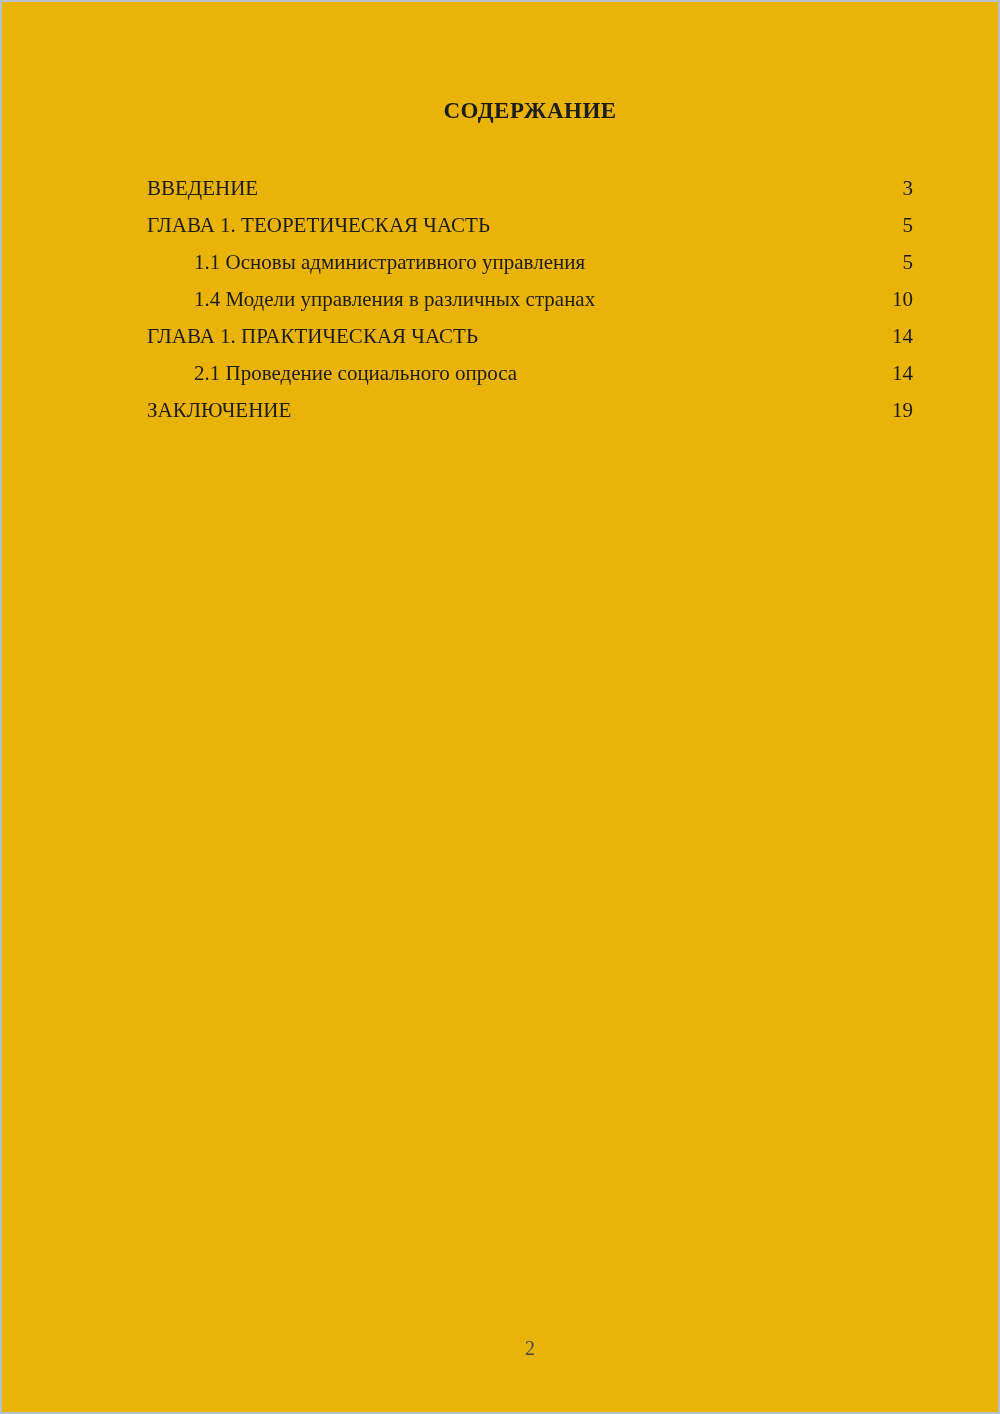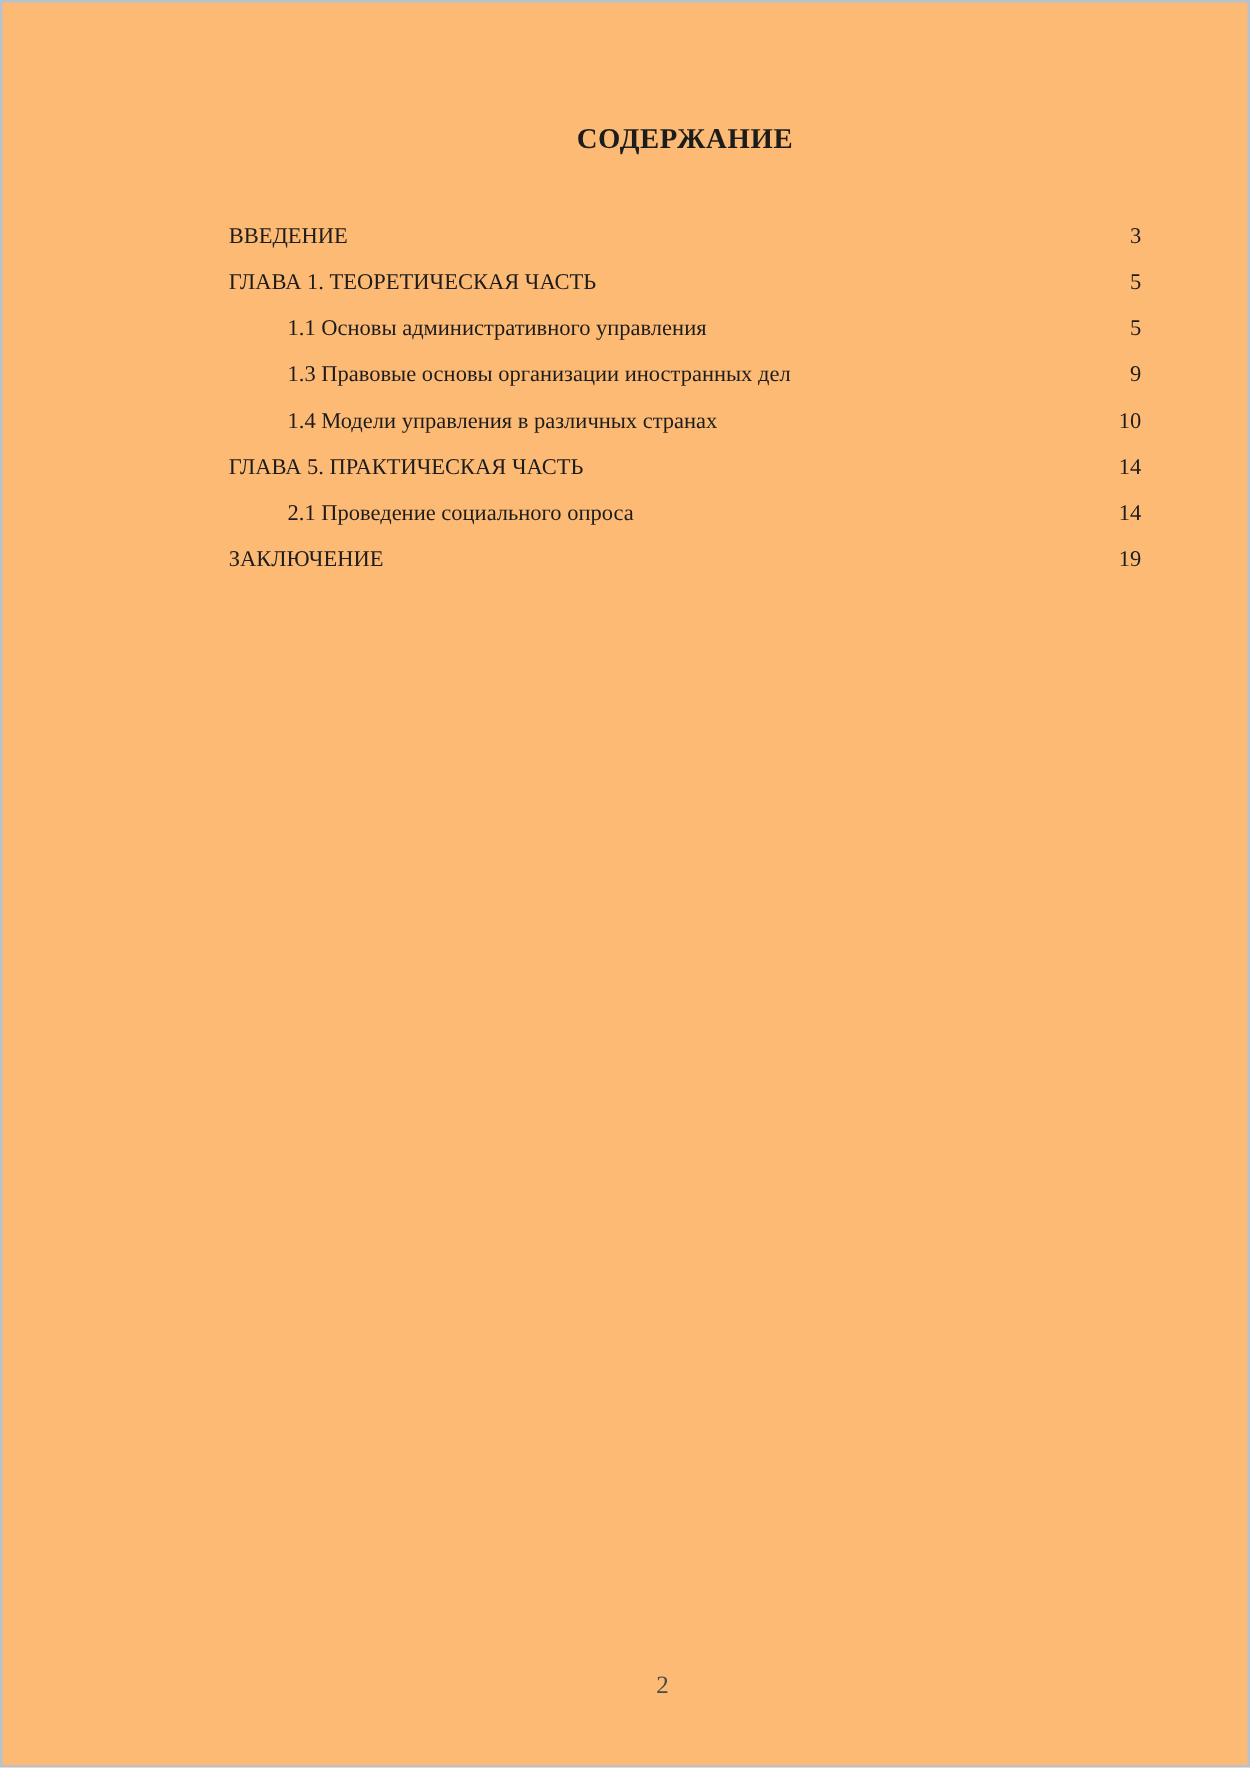--- a/index.html
+++ b/index.html
@@ -4,48 +4,47 @@
 <style>
   html, body {
     margin: 0;
     padding: 0;
     background: #ffffff;
   }
   .page {
     width: 1000px;
     height: 1414px;
     box-sizing: border-box;
-    background: #fdba74;
+    background: #eab308;
     border: 2px solid #b6c2ce;
     position: relative;
     overflow: hidden;
     font-family: "Liberation Serif", "DejaVu Serif", serif;
     color: #1c1c1c;
-    padding-left: 36px;
   }
   .content {
     margin-left: 145px;
     margin-right: 85px;
   }
   .doc-title {
     padding-top: 96px;
     text-align: center;
     font-size: 23px;
     font-weight: bold;
     letter-spacing: 0.5px;
     margin-bottom: 46px;
   }
   .toc {
     display: block;
   }
   .toc-row {
     display: flex;
     justify-content: space-between;
     align-items: baseline;
-    font-size: 18px;
+    font-size: 21px;
     line-height: 37px;
   }
   .toc-row.level1 .toc-label {
     padding-left: 47px;
     font-family: Liberation Serif, serif;
   }
   .toc-label {
     flex: 1 1 auto;
     white-space: nowrap;
     overflow: hidden;
@@ -84,32 +83,28 @@
         <span class="toc-label">ГЛАВА 1. ТЕОРЕТИЧЕСКАЯ ЧАСТЬ</span>
         <span class="toc-page">5</span>
       </div>
 
       <div class="toc-row level1">
         <span class="toc-label">1.1 Основы административного управления</span>
         <span class="toc-page">5</span>
       </div>
 
 
-      <div class="toc-row level1">
-        <span class="toc-label">1.3 Правовые основы организации иностранных дел</span>
-        <span class="toc-page">9</span>
-      </div>
 
       <div class="toc-row level1">
         <span class="toc-label">1.4 Модели управления в различных странах</span>
         <span class="toc-page">10</span>
       </div>
 
       <div class="toc-row">
-        <span class="toc-label">ГЛАВА 5. ПРАКТИЧЕСКАЯ ЧАСТЬ</span>
+        <span class="toc-label">ГЛАВА 1. ПРАКТИЧЕСКАЯ ЧАСТЬ</span>
         <span class="toc-page">14</span>
       </div>
 
       <div class="toc-row level1">
         <span class="toc-label">2.1 Проведение социального опроса</span>
         <span class="toc-page">14</span>
       </div>
 
 
       <div class="toc-row">

